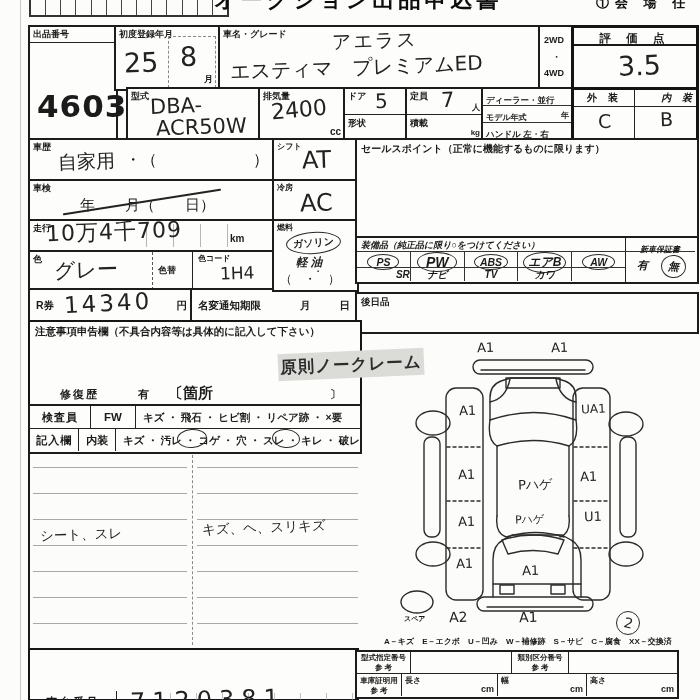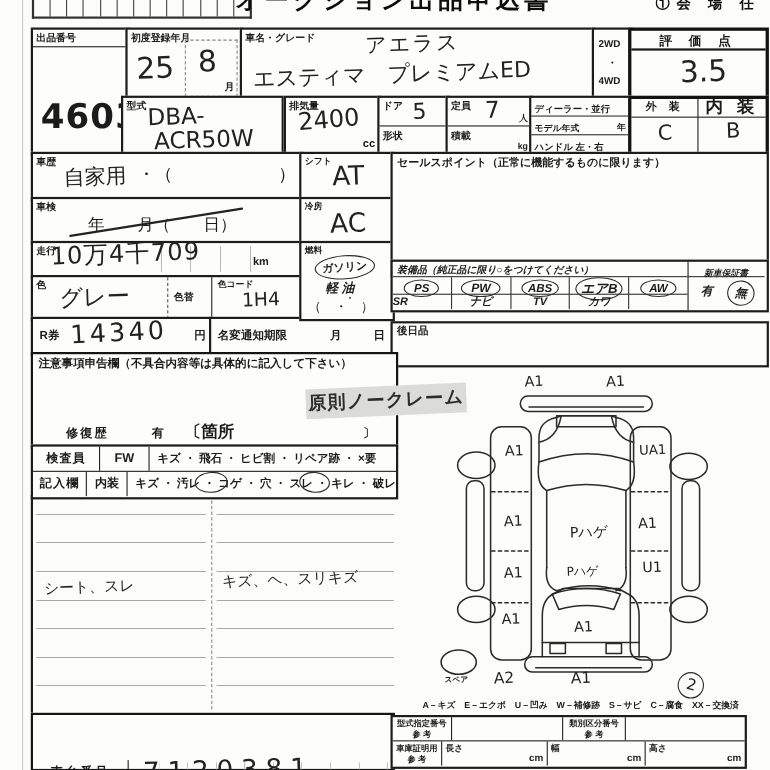--- a/index.html
+++ b/index.html
@@ -78,21 +78,21 @@
     <span class="a lbl" style="left:4px;top:42px;">4WD</span>
   </div>
 
   <div class="a b3" style="left:571px;top:25px;width:122px;height:62px;">
     <div class="a" style="left:0;top:0;width:100%;height:16px;border-bottom:2px solid #191919;text-align:center;">
       <span class="lbl" style="font-size:11.5px;letter-spacing:6px;line-height:16px;">評 価 点</span>
     </div>
     <span class="a hw" style="left:44px;top:24px;font-size:27px;">3.5</span>
   </div>
 
-  <div class="a b" style="left:110px;top:87px;width:144px;height:51px;">
+  <div class="a b" style="left:126px;top:87px;width:144px;height:51px;">
     <span class="a lbl" style="left:3px;top:3px;">型式</span>
     <span class="a hw" style="left:22px;top:7px;font-size:21px;">DBA-</span>
     <span class="a hw" style="left:28px;top:28px;font-size:21px;">ACR50W</span>
   </div>
 
   <div class="a b" style="left:258px;top:87px;width:85px;height:51px;">
     <span class="a lbl" style="left:3px;top:3px;">排気量</span>
     <span class="a hw" style="left:11px;top:10px;font-size:22px;transform:rotate(-5deg);">2400</span>
     <span class="a lbl" style="right:4px;bottom:3px;font-size:10px;">cc</span>
   </div>
@@ -124,21 +124,21 @@
       <span class="a lbl8" style="right:4px;top:6px;">年</span>
     </div>
     <div style="height:16px;">
       <span class="lbl8" style="display:inline-block;margin:4px 0 0 3px;font-size:8.5px;">ハンドル 左・右</span>
     </div>
   </div>
 
   <div class="a b3" style="left:571px;top:87px;width:122px;height:51px;">
     <div class="a" style="left:0;top:0;width:100%;height:16px;border-bottom:1.5px solid #222;display:flex;">
       <span class="lbl" style="flex:1;text-align:center;font-size:10px;line-height:16px;letter-spacing:4px;">外 装</span>
-      <span class="lbl" style="flex:1;text-align:center;font-size:16px;line-height:16px;letter-spacing:4px;">内 装</span>
+      <span class="lbl" style="flex:1;text-align:right;font-size:10px;line-height:16px;letter-spacing:4px;font-style:italic;">内 装</span>
     </div>
     <div class="a vline" style="left:60px;top:0;height:100%;"></div>
     <span class="a hw" style="left:24px;top:22px;font-size:19px;">C</span>
     <span class="a hw" style="left:86px;top:20px;font-size:19px;">B</span>
   </div>
 
   <div class="a b" style="left:28px;top:138px;width:244px;height:41px;">
     <span class="a lbl" style="left:3px;top:3px;">車歴</span>
     <span class="a hw" style="left:28px;top:12px;font-size:19px;">自家用</span>
     <span class="a prt" style="left:95px;top:12px;font-size:16px;">・（　　　　　　）</span>
@@ -199,27 +199,27 @@
 
   <div class="a b" style="left:355px;top:138px;width:340px;height:110px;">
     <span class="a lblb" style="left:4px;top:4px;font-size:10px;">セールスポイント（正常に機能するものに限ります）</span>
   </div>
 
   <div class="a b" style="left:355px;top:236px;width:340px;height:44px;font-style:italic;">
     <span class="a lbl" style="left:4px;top:3px;">装備品（純正品に限り○をつけてください）</span>
     <div class="a vline" style="left:268px;top:0;height:100%;"></div>
     <div class="a" style="left:0;top:13px;width:268px;height:16px;border-top:1px solid #333;display:flex;">
       <div style="flex:1;border-right:1px solid #333;text-align:center;"><span class="hand-oval" style="display:inline-block;font-weight:bold;font-size:10.5px;padding:1px 8px;">PS</span></div>
-      <div style="flex:1;border-right:1px solid #333;text-align:center;"><span class="hand-oval" style="display:inline-block;font-weight:bold;font-size:11px;padding:1px 8px;">PW</span></div>
+      <div style="flex:1;border-right:1px solid #333;text-align:center;"><span class="hand-oval" style="display:inline-block;font-weight:bold;font-size:14px;padding:1px 8px;">PW</span></div>
       <div style="flex:1;border-right:1px solid #333;text-align:center;"><span class="hand-oval" style="display:inline-block;font-weight:bold;font-size:10.5px;padding:1px 5px;">ABS</span></div>
       <div style="flex:1;border-right:1px solid #333;text-align:center;"><span class="hand-oval" style="display:inline-block;font-weight:bold;font-size:12px;padding:1px 4px;">エアB</span></div>
       <div style="flex:1;text-align:center;"><span class="hand-oval" style="display:inline-block;font-weight:bold;font-size:10.5px;padding:1px 7px;">AW</span></div>
     </div>
     <div class="a" style="left:0;top:29px;width:268px;height:13px;border-top:1px solid #333;display:flex;">
-      <span class="lbl" style="flex:1;border-right:1px solid #333;text-align:left;font-size:10px;line-height:13px;">SR</span>
+      <span class="lbl" style="flex:1;border-right:1px solid #333;text-align:right;font-size:10px;line-height:13px;">SR</span>
       <span class="lbl" style="flex:1;border-right:1px solid #333;text-align:center;font-size:10px;line-height:13px;">ナビ</span>
       <span class="lbl" style="flex:1;border-right:1px solid #333;text-align:center;font-size:10px;line-height:13px;">TV</span>
       <span class="lbl" style="flex:1;border-right:1px solid #333;text-align:center;font-size:10px;line-height:13px;">カワ</span>
       <span style="flex:1;"></span>
     </div>
     <div class="a" style="left:268px;top:0;width:70px;height:100%;">
       <div style="height:13px;border-bottom:1px solid #333;text-align:center;">
         <span class="lbl8" style="line-height:13px;display:inline-block;margin-top:3px;">新車保証書</span>
       </div>
       <span class="a lblb" style="left:12px;top:22px;font-size:11px;">有</span>

